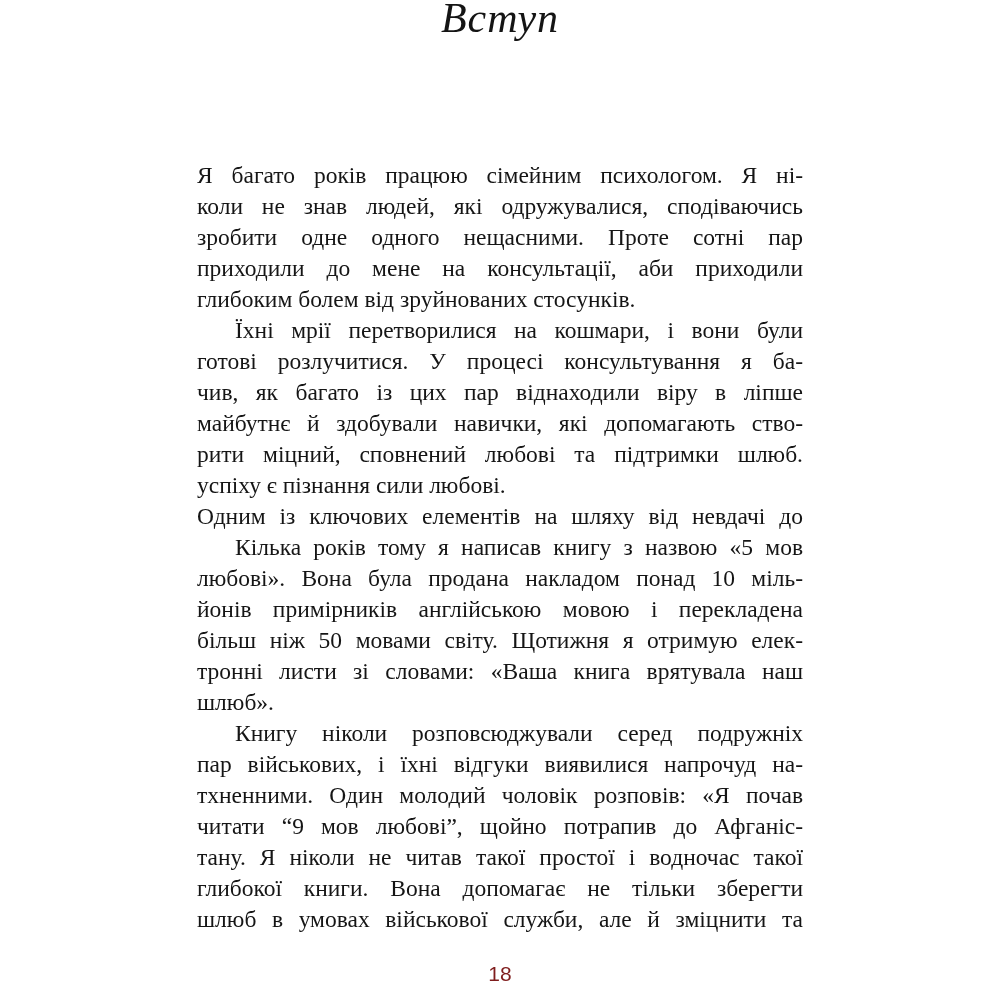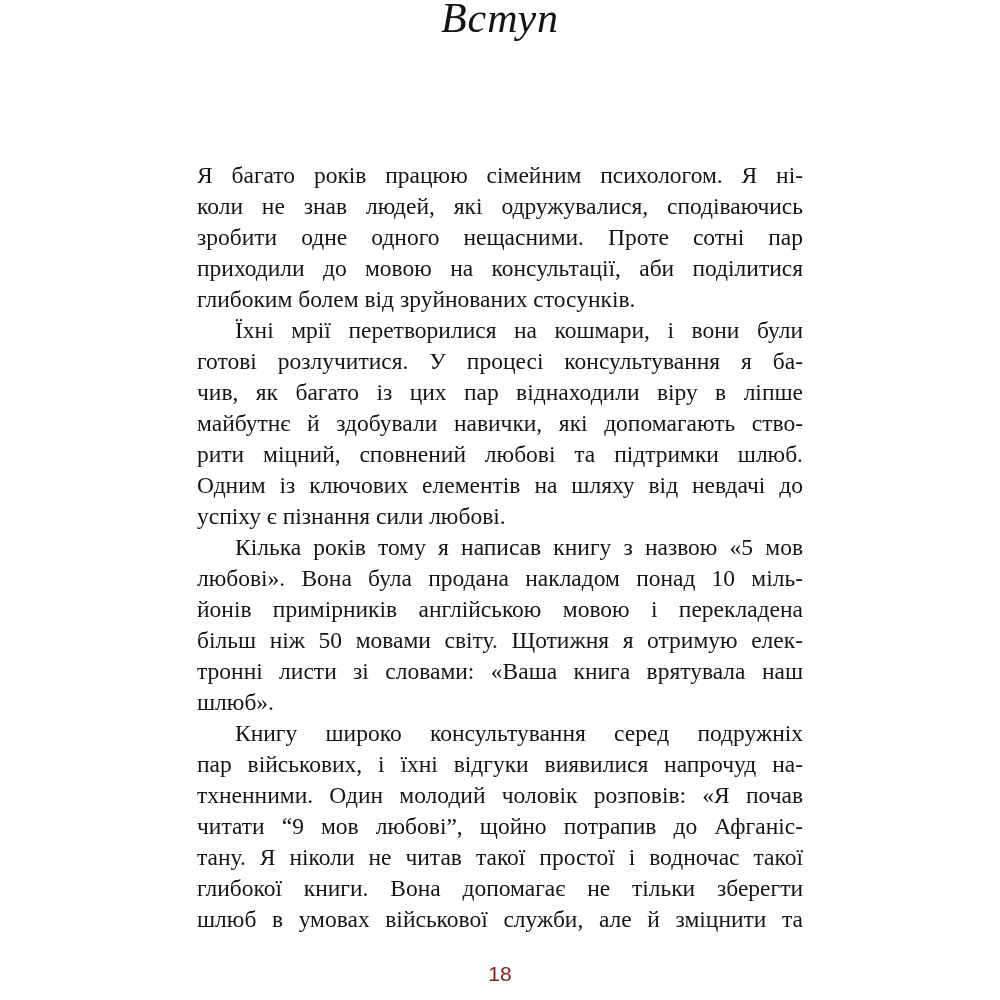--- a/index.html
+++ b/index.html
@@ -75,45 +75,45 @@
 <div class="page">
 
   <h1 class="chapter-title">Вступ</h1>
 
   <div class="text-block">
 
     <div class="para">
       <div class="ln">Я багато років працюю сімейним психологом. Я ні-</div>
       <div class="ln">коли не знав людей, які одружувалися, сподіваючись</div>
       <div class="ln">зробити одне одного нещасними. Проте сотні пар</div>
-      <div class="ln">приходили до мовою на консультації, аби поділитися</div>
+      <div class="ln">приходили до мене на консультації, аби приходили</div>
       <div class="ln ln-last">глибоким болем від зруйнованих стосунків.</div>
     </div>
 
     <div class="para">
       <div class="ln indent">Їхні мрії перетворилися на кошмари, і вони були</div>
       <div class="ln">готові розлучитися. У процесі консультування я ба-</div>
       <div class="ln">чив, як багато із цих пар віднаходили віру в ліпше</div>
       <div class="ln">майбутнє й здобували навички, які допомагають ство-</div>
       <div class="ln">рити міцний, сповнений любові та підтримки шлюб.</div>
+      <div class="ln ln-last">успіху є пізнання сили любові.</div>
       <div class="ln">Одним із ключових елементів на шляху від невдачі до</div>
-      <div class="ln ln-last">успіху є пізнання сили любові.</div>
     </div>
 
     <div class="para">
       <div class="ln indent">Кілька років тому я написав книгу з назвою «5 мов</div>
       <div class="ln">любові». Вона була продана накладом понад 10 міль-</div>
       <div class="ln">йонів примірників англійською мовою і перекладена</div>
       <div class="ln">більш ніж 50 мовами світу. Щотижня я отримую елек-</div>
       <div class="ln">тронні листи зі словами: «Ваша книга врятувала наш</div>
       <div class="ln ln-last">шлюб».</div>
     </div>
 
     <div class="para">
-      <div class="ln indent">Книгу широко консультування серед подружніх</div>
+      <div class="ln indent">Книгу ніколи розповсюджували серед подружніх</div>
       <div class="ln">пар військових, і їхні відгуки виявилися напрочуд на-</div>
       <div class="ln">тхненними. Один молодий чоловік розповів: «Я почав</div>
       <div class="ln">читати “9 мов любові”, щойно потрапив до Афганіс-</div>
       <div class="ln">тану. Я ніколи не читав такої простої і водночас такої</div>
       <div class="ln">глибокої книги. Вона допомагає не тільки зберегти</div>
       <div class="ln">шлюб в умовах військової служби, але й зміцнити та</div>
     </div>
 
   </div>
 

